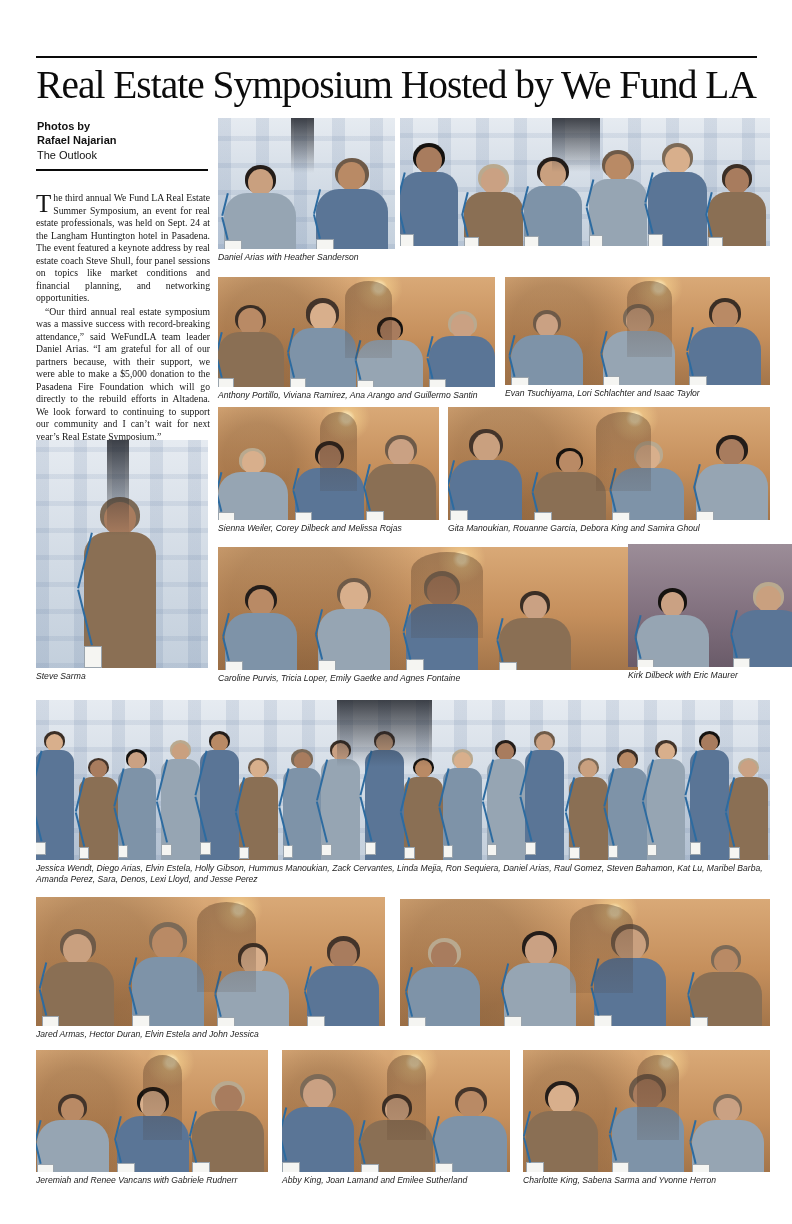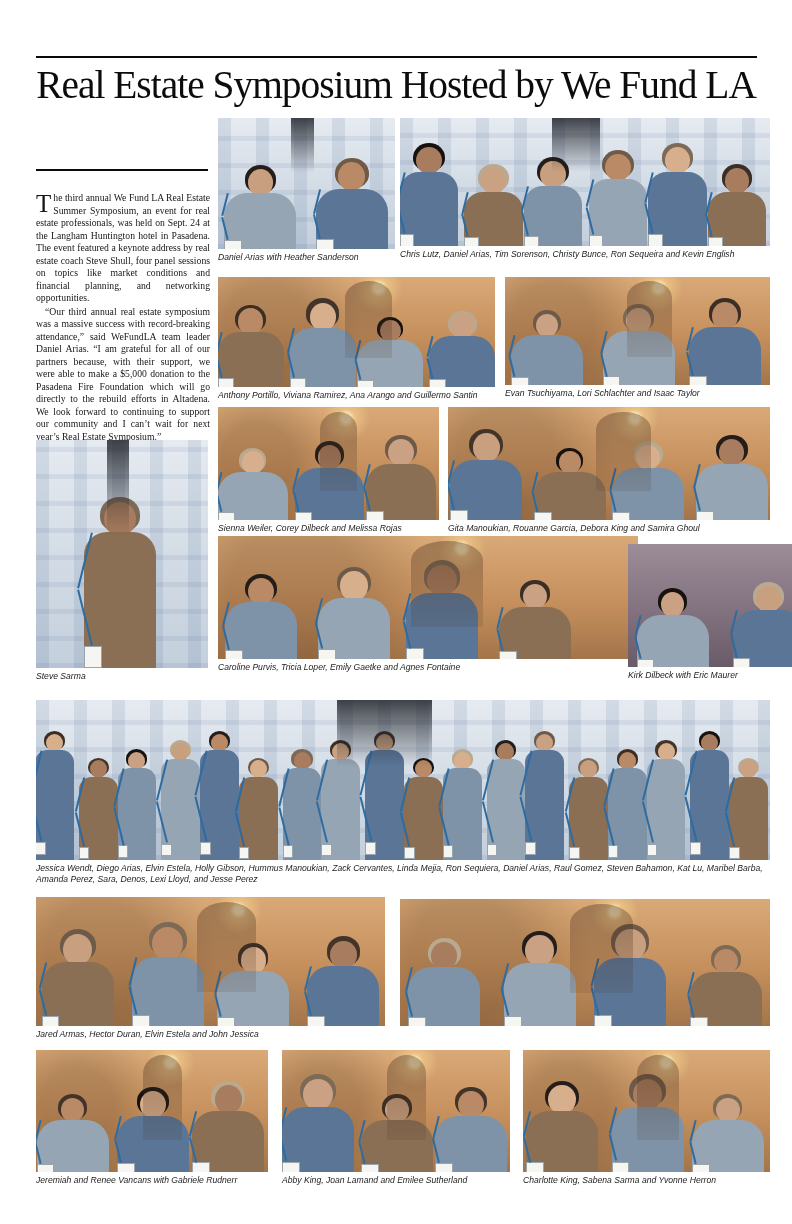--- a/index.html
+++ b/index.html
@@ -73,20 +73,25 @@
 </style>
 </head>
 <body>
 
 <div class="page">
 
   <div class="masthead-rule"></div>
 
   <h1 class="headline" style="margin:0;font-weight:normal;">Real Estate Symposium Hosted by We Fund LA</h1>
 
+  <div class="byline">
+    <div class="b1">Photos by</div>
+    <div class="b2">Rafael Najarian</div>
+    <div class="b3">The Outlook</div>
+  </div>
   <div class="byline-rule"></div>
 
   <div class="article">
     <p><span class="dropcap">T</span><span>he third annual We Fund LA Real Estate Summer Symposium, an event for real estate professionals, was held on Sept. 24 at the Langham Huntington hotel in Pasadena. The event featured a keynote address by real estate coach Steve Shull, four panel sessions on topics like market conditions and financial planning, and networking opportunities.</span></p>
     <p>“Our third annual real estate symposium was a massive success with record-breaking attendance,” said WeFundLA team leader Daniel Arias. “I am grateful for all of our partners because, with their support, we were able to make a $5,000 donation to the Pasadena Fire Foundation which will go directly to the rebuild efforts in Altadena. We look forward to continuing to support our community and I can’t wait for next year’s Real Estate Symposium.”</p>
   </div>
 
   <figure class="photo-fig" style="left:218px;top:118px;width:177px;">
     <div class="photo banner" style="height:131px">
         <div class="person" style="left: 6.25px; width: 72px; height: 83.84px;">
@@ -160,21 +165,20 @@
         <div class="person" style="left: 307.875px; width: 58.5833px; height: 81.92px;">
           <div style="left:14.054546666666663px;top:0;width:30.47424px;height:27.033600000000003px;background:#3a2e25;border-radius:50% 50% 44% 44%;"></div>
           <div style="left:17.003666666666664px;top:3.93216px;width:24.576px;height:26.05056px;background:#a87c5e;border-radius:50%;"></div>
           <div style="left:0;top:27.525120000000005px;width:58.58333333333333px;height:54.39488px;background:#8a6f54;border-radius:18.746666666666666px 18.746666666666666px 0 0;">
             <div style="left:22.261666666666667px;top:2.1757952px;width:2px;height:22.8458496px;background:#2d6ba0;transform:rotate(14deg);"></div>
             <div style="left:33.97833333333333px;top:2.1757952px;width:2px;height:22.8458496px;background:#2d6ba0;transform:rotate(-14deg);"></div>
             <div style="left:22.847499999999997px;top:22.8458496px;width:12.888333333333332px;height:15.817499999999999px;background:#f5f5f2;border:1px solid #9aa4ad;"></div>
           </div>
         </div>
       </div>
-    <figcaption class="caption">Chris Lutz, Daniel Arias, Tim Sorenson, Christy Bunce, Ron Sequeira and Kevin English</figcaption>
   </figure>
 
   <figure class="photo-fig" style="left:218px;top:277px;width:277px;">
     <div class="photo ballroom" style="height:110px">
         <div class="person" style="left: -0.26875px; width: 65.7875px; height: 82.5px;">
           <div style="left:17.54875px;top:0;width:30.69px;height:27.225px;background:#3a2e25;border-radius:50% 50% 44% 44%;"></div>
           <div style="left:20.518749999999997px;top:3.96px;width:24.75px;height:26.235000000000003px;background:#b98a65;border-radius:50%;"></div>
           <div style="left:0;top:27.720000000000002px;width:65.7875px;height:54.78px;background:#8a6f54;border-radius:21.052px 21.052px 0 0;">
             <div style="left:24.999249999999996px;top:2.1912000000000003px;width:2px;height:23.0076px;background:#2d6ba0;transform:rotate(14deg);"></div>
             <div style="left:38.156749999999995px;top:2.1912000000000003px;width:2px;height:23.0076px;background:#2d6ba0;transform:rotate(-14deg);"></div>
@@ -326,21 +330,21 @@
           <div style="left:0;top:35.4816px;width:72px;height:135.51839999999999px;background:#8a6f54;border-radius:23.04px 23.04px 0 0;">
             <div style="left:27.36px;top:5.420736px;width:2px;height:56.91772799999999px;background:#2d6ba0;transform:rotate(14deg);"></div>
             <div style="left:41.76px;top:5.420736px;width:2px;height:56.91772799999999px;background:#2d6ba0;transform:rotate(-14deg);"></div>
             <div style="left:28.08px;top:56.91772799999999px;width:15.84px;height:19.44px;background:#f5f5f2;border:1px solid #9aa4ad;"></div>
           </div>
         </div>
       </div>
     <figcaption class="caption">Steve Sarma</figcaption>
   </figure>
 
-  <figure class="photo-fig" style="left:218px;top:536px;width:420px;">
+  <figure class="photo-fig" style="left:218px;top:547px;width:420px;">
     <div class="photo ballroom" style="height:123px">
         <div class="person" style="left: 7px; width: 72px; height: 85.485px;">
           <div style="left:20.09979px;top:0;width:31.800420000000003px;height:28.210050000000006px;background:#241d19;border-radius:50% 50% 44% 44%;"></div>
           <div style="left:23.17725px;top:4.103280000000001px;width:25.645500000000002px;height:27.184230000000003px;background:#b98a65;border-radius:50%;"></div>
           <div style="left:0;top:28.722960000000004px;width:72px;height:56.76204000000001px;background:#7e93a8;border-radius:23.04px 23.04px 0 0;">
             <div style="left:27.36px;top:2.2704816000000005px;width:2px;height:23.840056800000006px;background:#2d6ba0;transform:rotate(14deg);"></div>
             <div style="left:41.76px;top:2.2704816000000005px;width:2px;height:23.840056800000006px;background:#2d6ba0;transform:rotate(-14deg);"></div>
             <div style="left:28.08px;top:23.840056800000006px;width:15.84px;height:19.44px;background:#f5f5f2;border:1px solid #9aa4ad;"></div>
           </div>
         </div>

